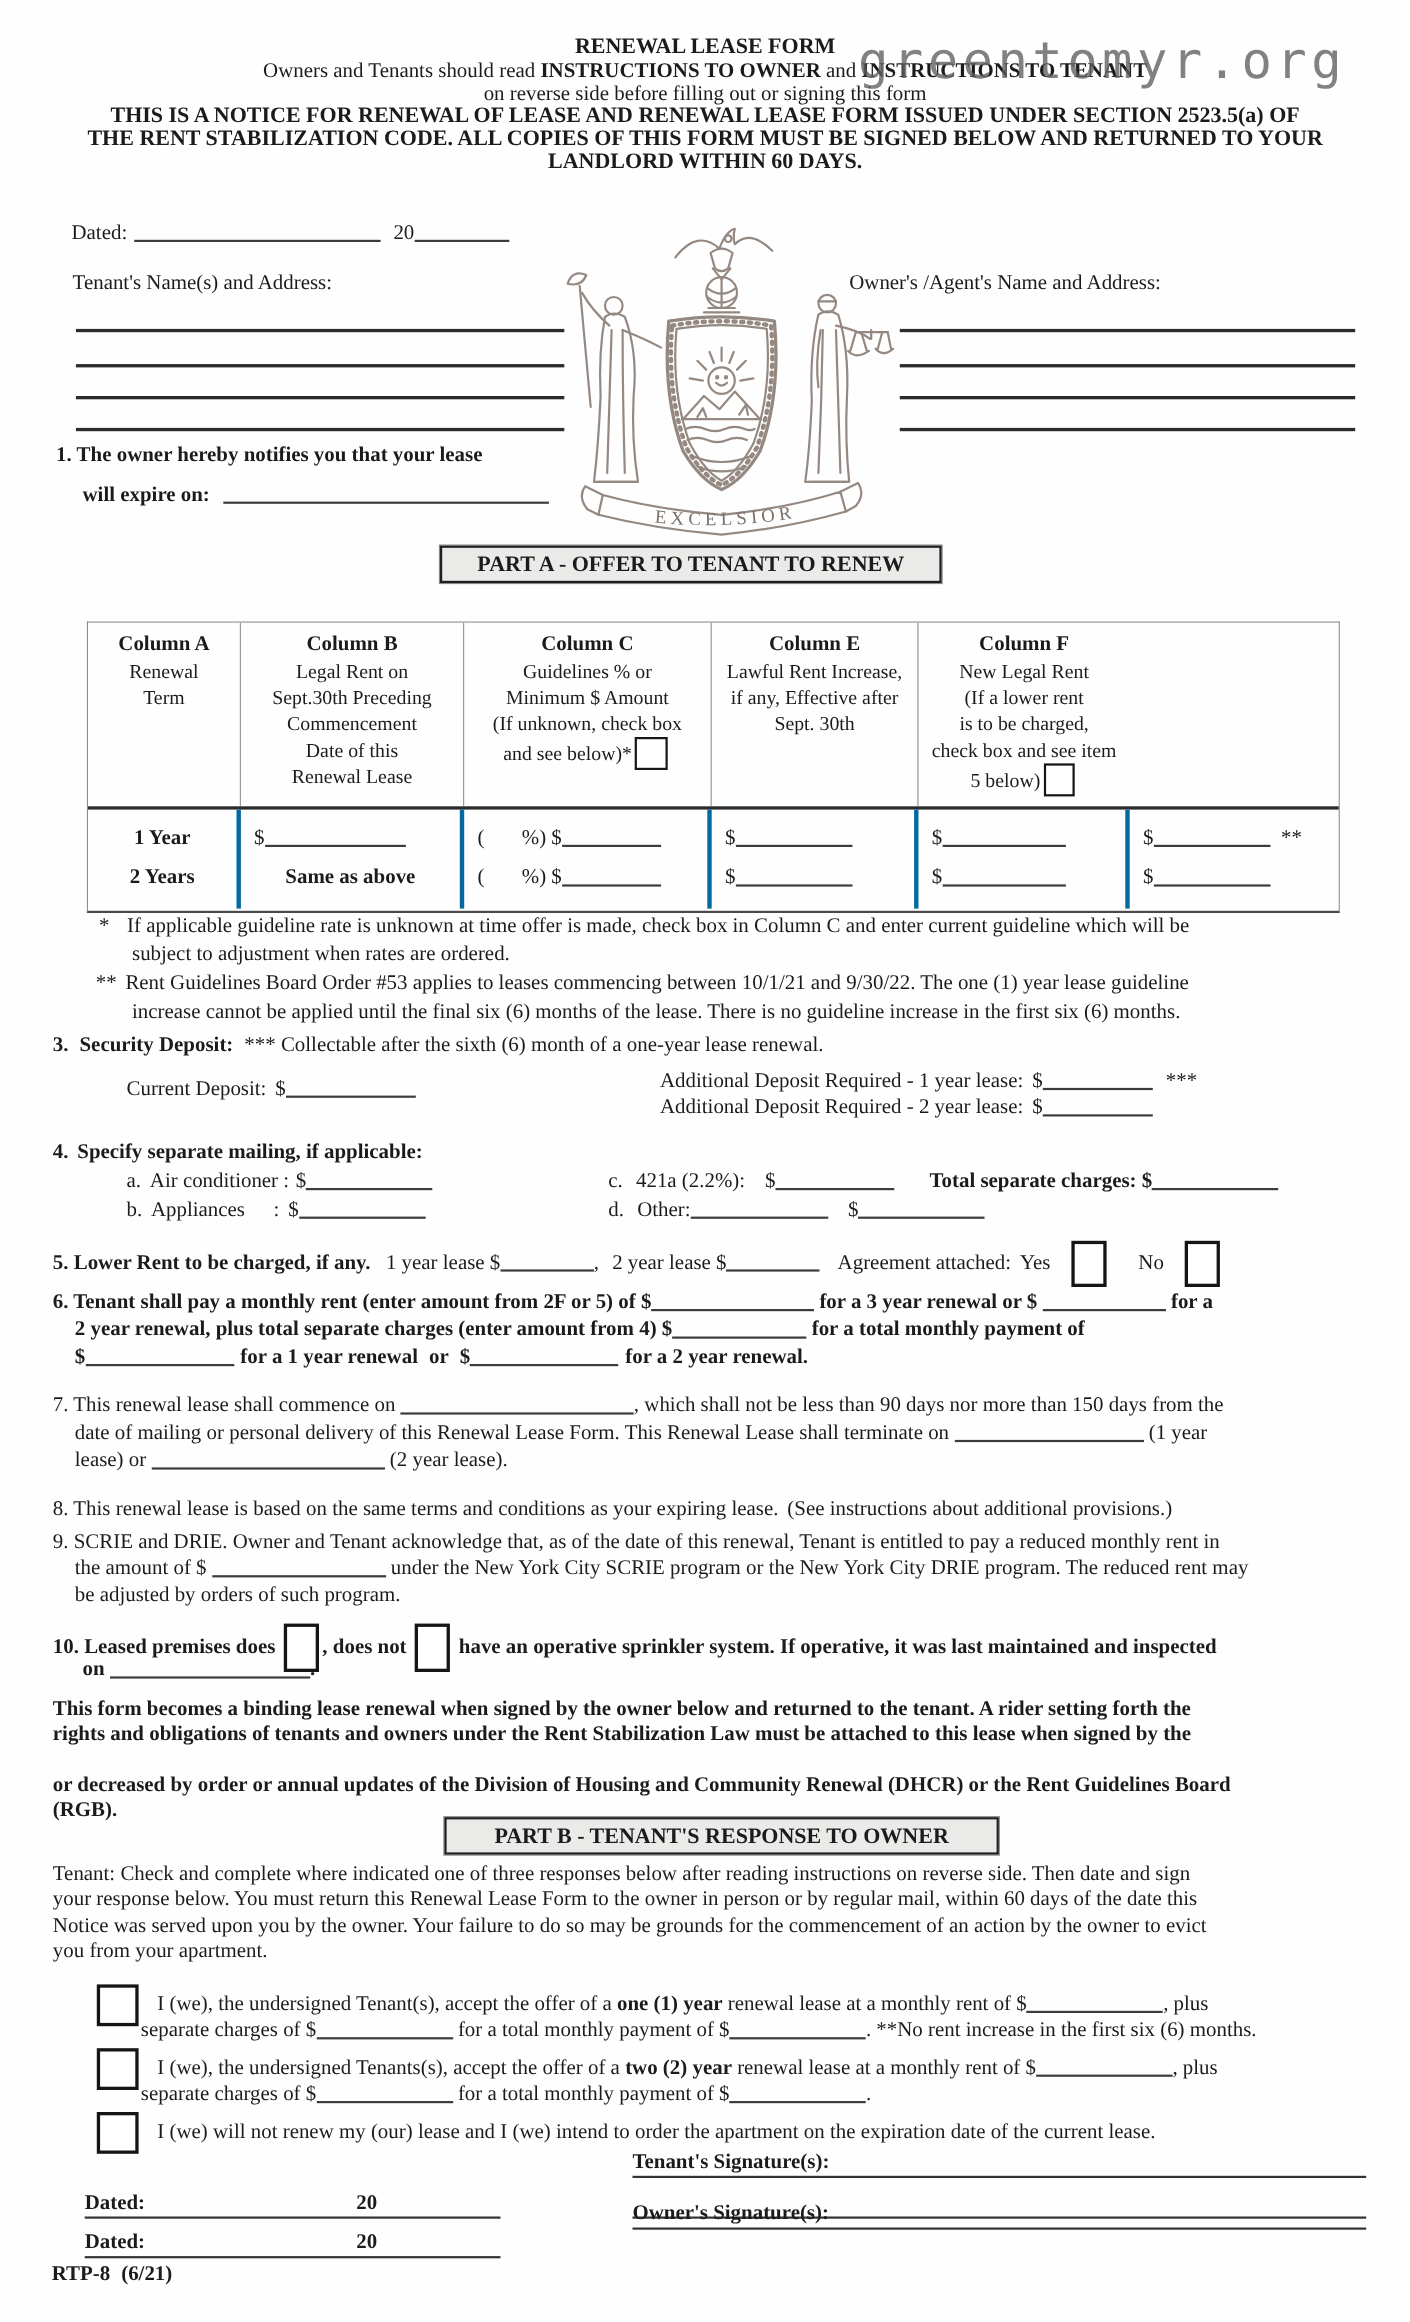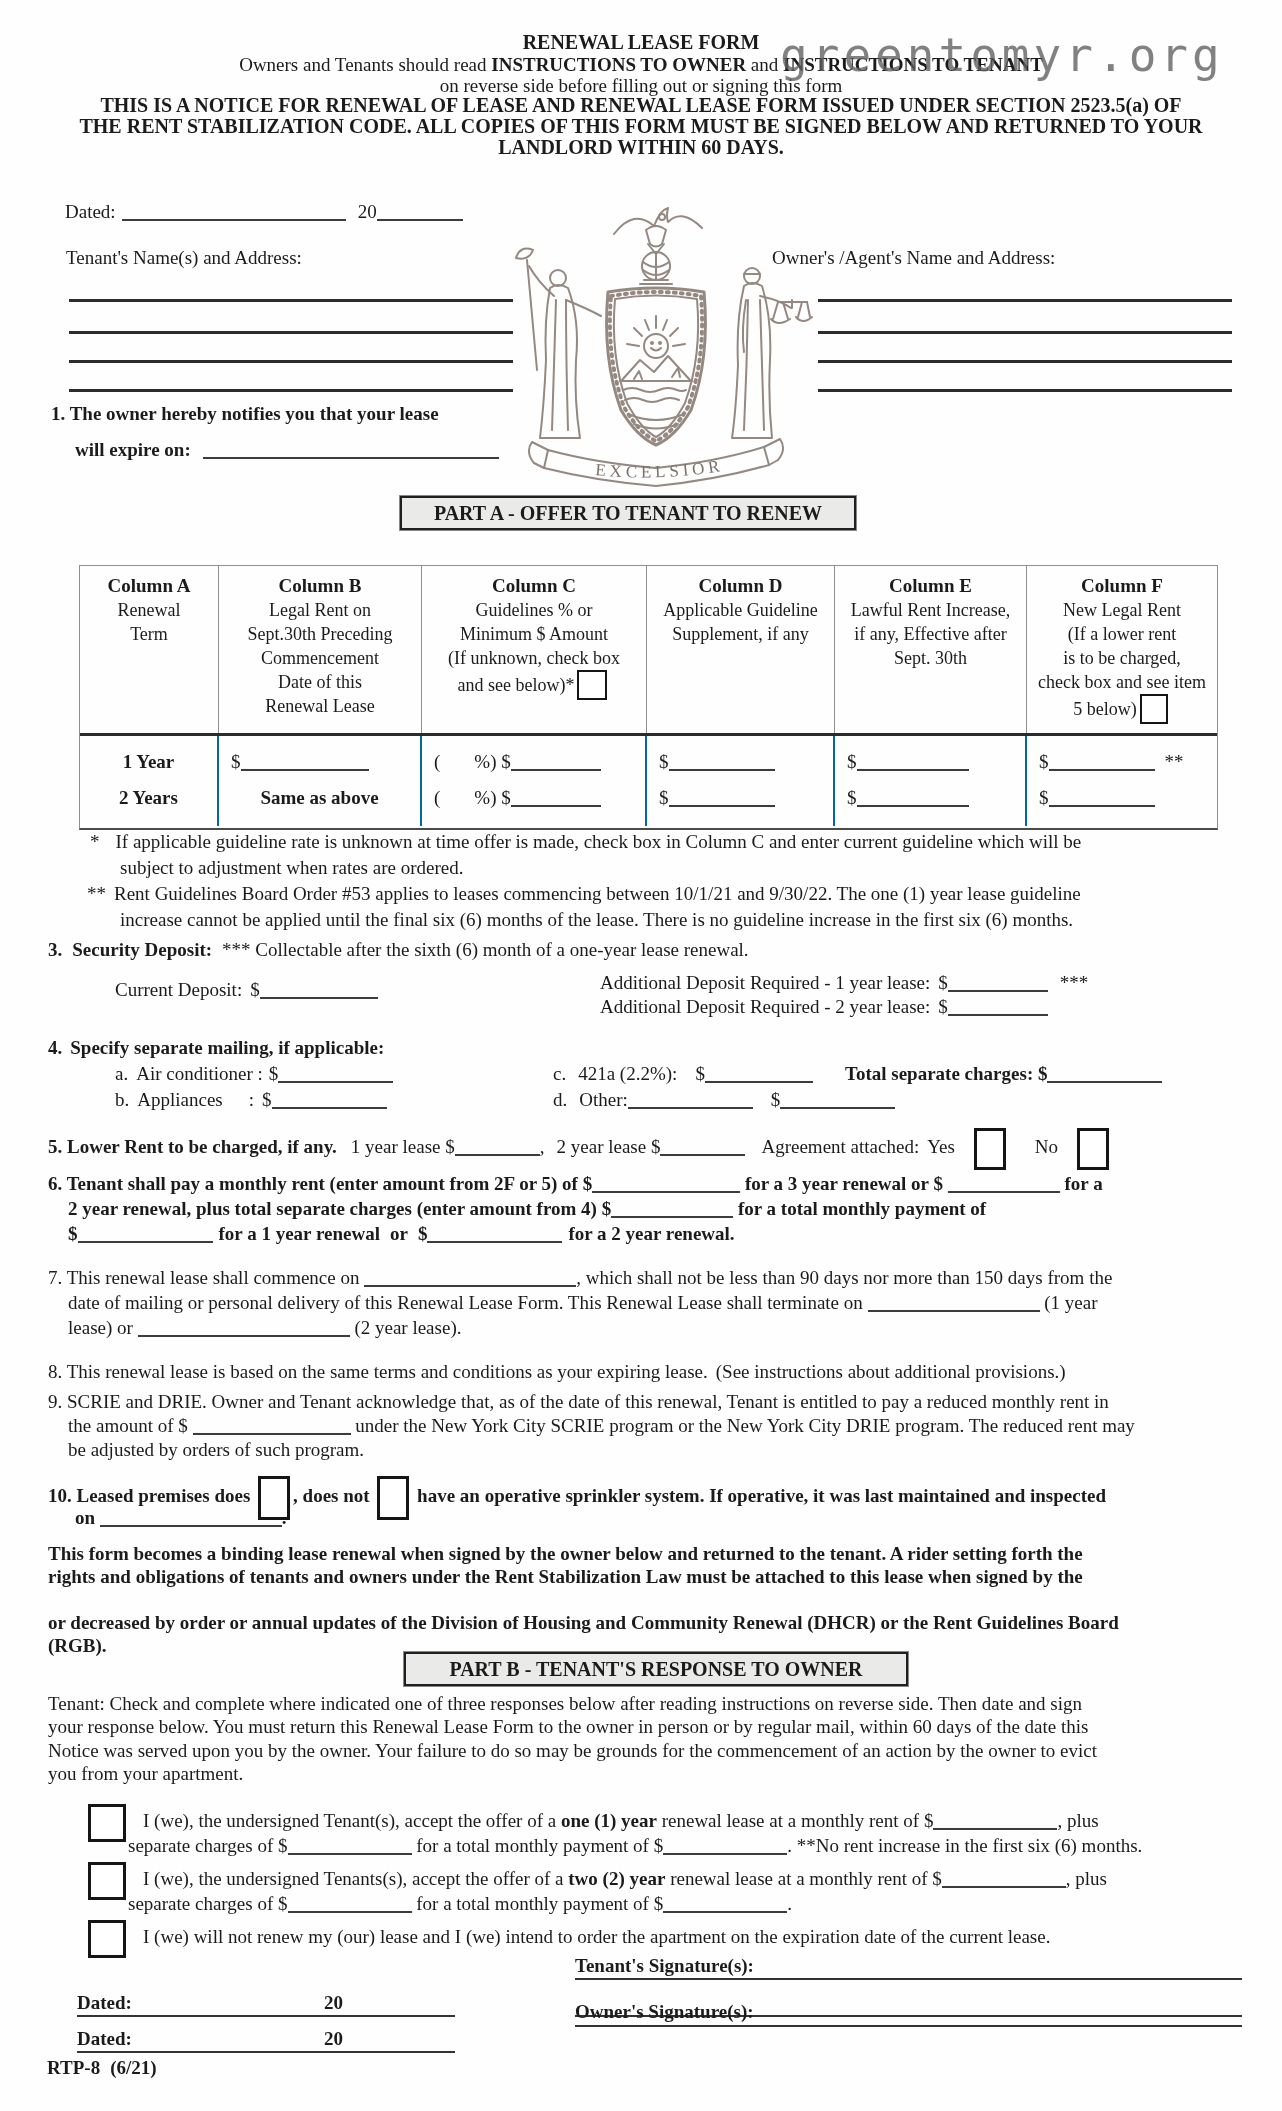--- a/index.html
+++ b/index.html
@@ -23,21 +23,21 @@
   
   .tbl{position:absolute;left:79px;top:565px;width:1139px;height:265px;border:1px solid #8f8f8f;
        border-bottom:2px solid #4a4a4a;box-sizing:border-box;z-index:1;background:transparent;}
   .trow{display:grid;grid-template-columns:139px 203px 225px 188px 192px auto;box-sizing:border-box;}
   .thead{height:170px;border-bottom:3px solid #2b2b2b;}
   .tbody{height:90px;}
   .cell{border-right:1px solid #8f8f8f;box-sizing:border-box;position:relative;
         text-align:center;padding-top:8px;font-size:18px;line-height:24px;}
   .cell:last-child{border-right:none;}
   .cell .ct{font-weight:bold;font-size:19px;}
-  .bcell{border-right:2px solid #0369a1;box-sizing:border-box;position:relative;}
+  .bcell{border-right:4px solid #0369a1;box-sizing:border-box;position:relative;}
   .bcell:last-child{border-right:none;}
   .rr{position:absolute;white-space:nowrap;line-height:23px;}
   .r1{top:14px;} .r2{top:50px;}
   .lft{left:12px;} .cmid{left:0;width:100%;text-align:center;}
   .cell .cbox{border-width:2.5px;vertical-align:-9px;}
 </style>
 </head>
 <body>
 
 <div class="page">
@@ -137,24 +137,20 @@
       </div>
       <div class="cell">
         <div class="ct">Column B</div>
         <div><span class="t">Legal Rent on</span><br><span class="t">Sept.30th Preceding</span><br><span class="t">Commencement</span><br><span class="t">Date of this</span><br><span class="t">Renewal Lease</span></div>
       </div>
       <div class="cell">
         <div class="ct">Column C</div>
         <div><span class="t">Guidelines % or</span><br><span class="t">Minimum $ Amount</span><br><span class="t">(If unknown, check box</span><br><span class="t">and see below)*</span><span class="cbox" style="width: 26px; height: 26px;"></span></div>
       </div>
       <div class="cell">
-        <div class="ct">Column D</div>
-        <div><span class="t">Applicable Guideline</span><br><span class="t">Supplement, if any</span></div>
-      </div>
-      <div class="cell">
         <div class="ct">Column E</div>
         <div><span class="t">Lawful Rent Increase,</span><br><span class="t">if any, Effective after</span><br><span class="t">Sept. 30th</span></div>
       </div>
       <div class="cell">
         <div class="ct">Column F</div>
         <div><span class="t">New Legal Rent</span><br><span class="t">(If a lower rent</span><br><span class="t">is to be charged,</span><br><span class="t">check box and see item</span><br><span class="t">5 below)</span><span class="cbox" style="width: 24px; height: 26px;"></span></div>
       </div>
     </div>
     <div class="trow tbody">
       <div class="bcell">

